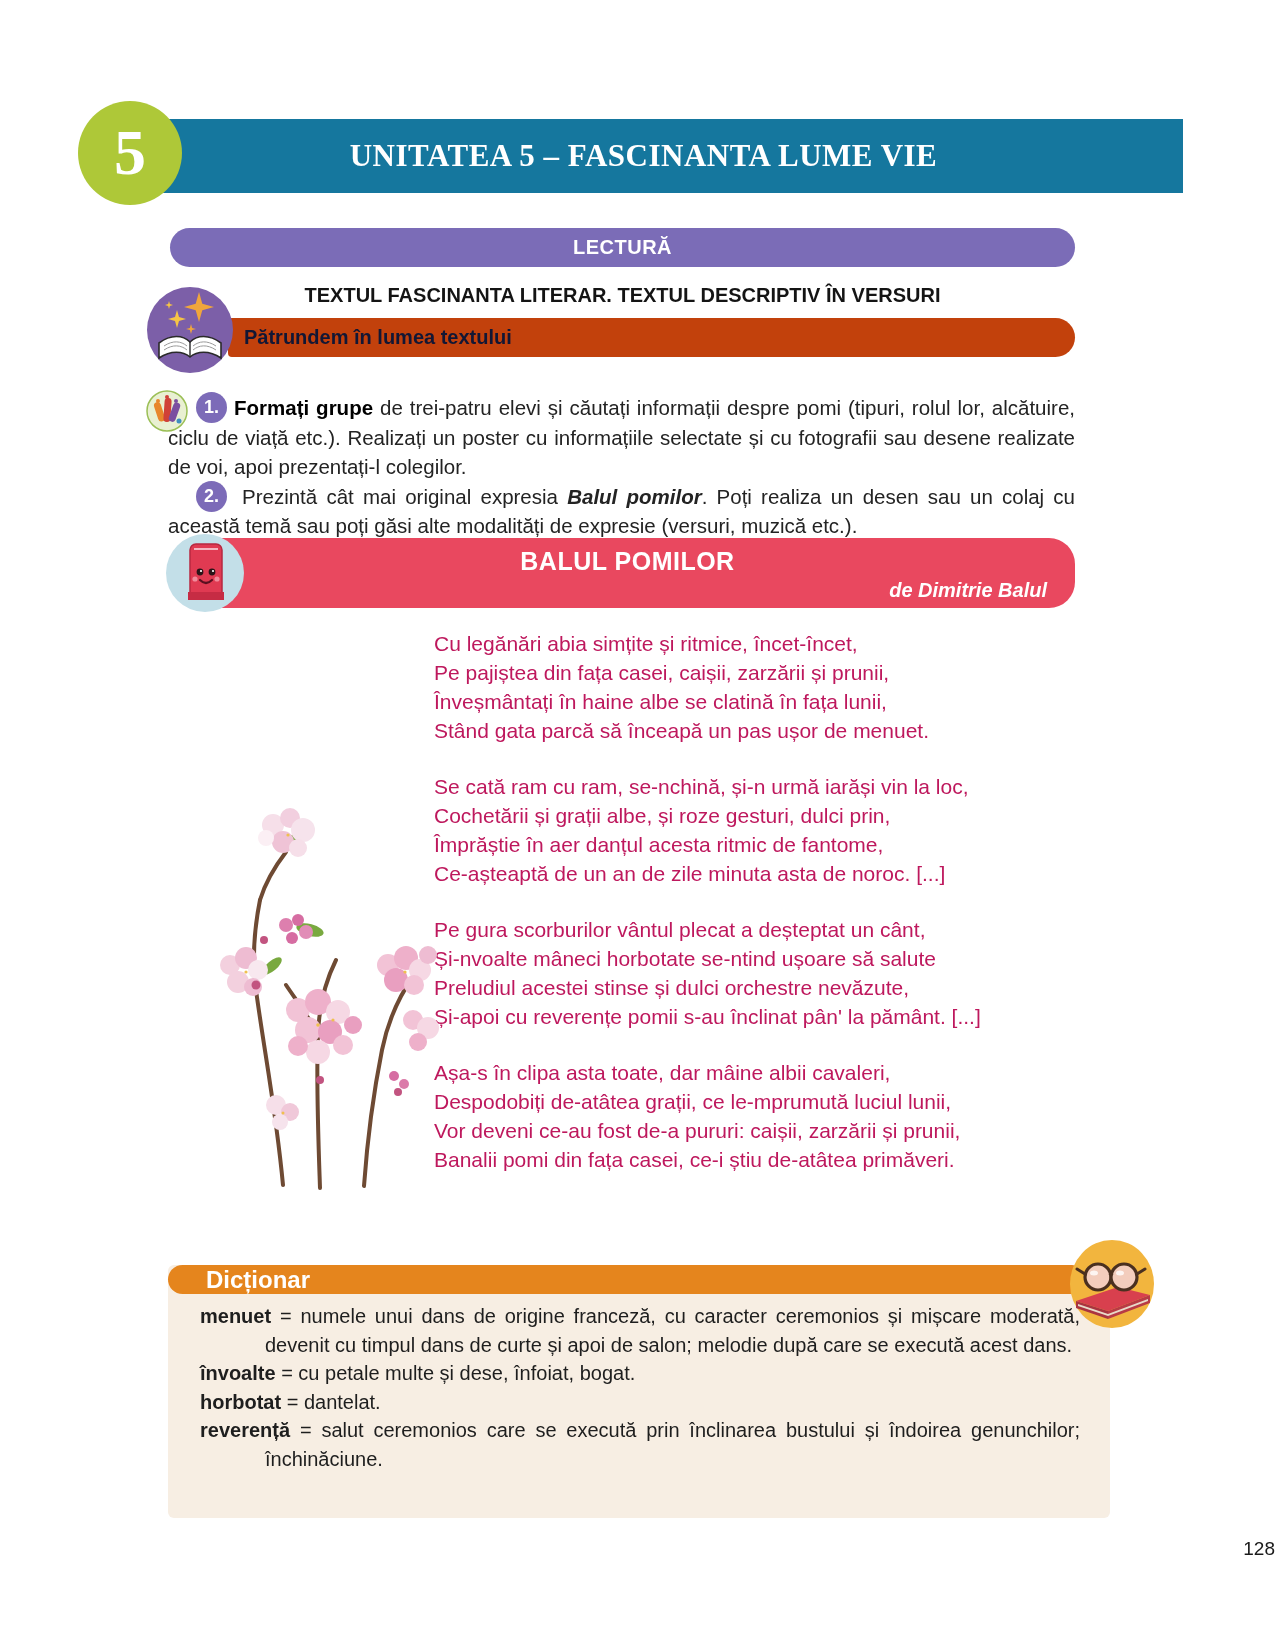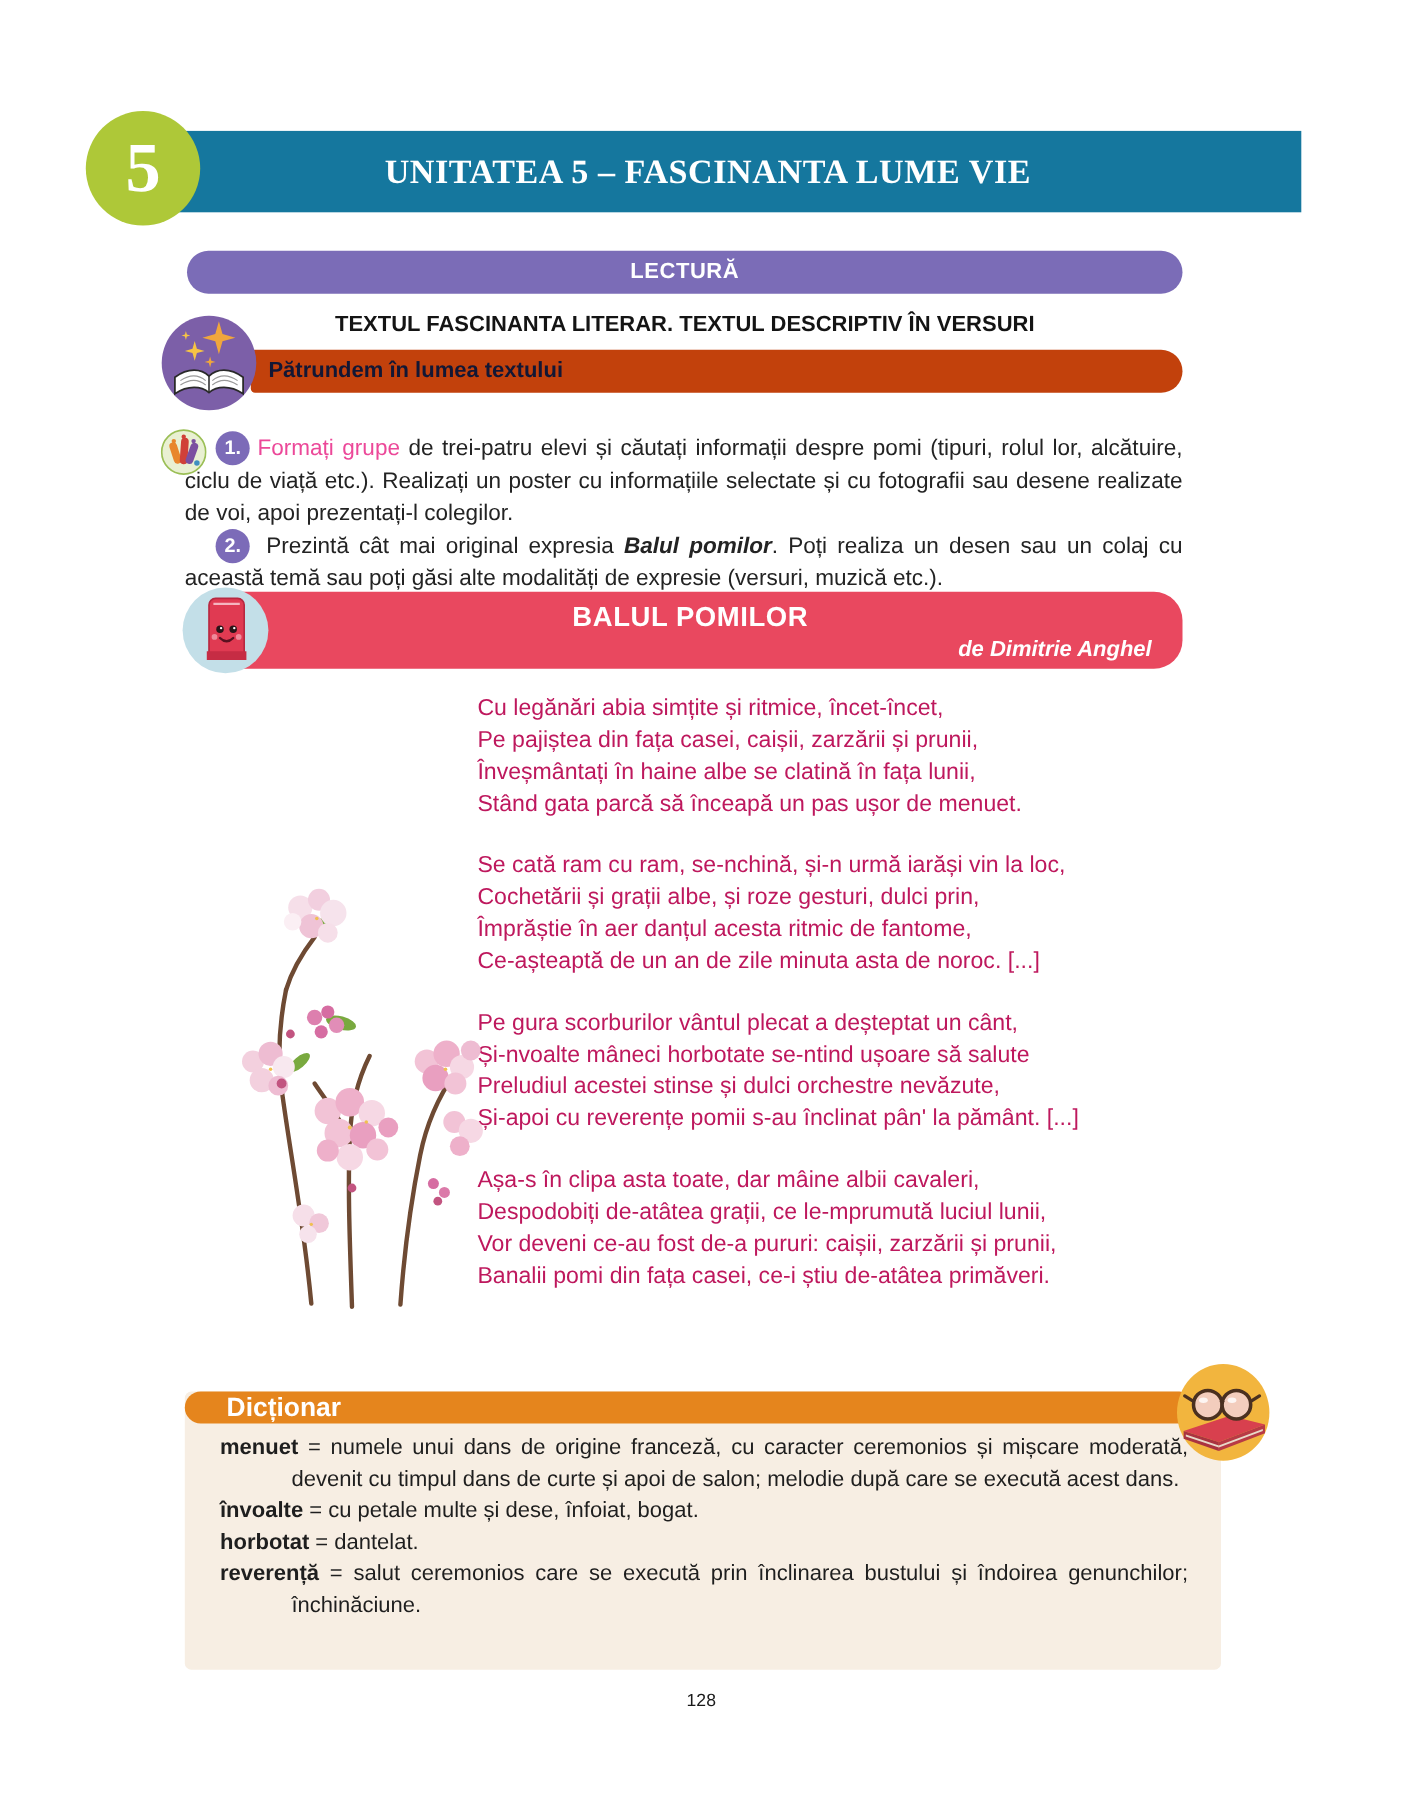--- a/index.html
+++ b/index.html
@@ -23,21 +23,21 @@
         border-radius:4px 20px 20px 4px;color:#121735;font-weight:bold;font-size:20px;line-height:39px;
         padding-left:16px;box-sizing:border-box;}
   .intro-icon{position:absolute;left:147px;top:287px;width:86px;height:86px;border-radius:50%;background:#7c5fa8;}
 
   
   .exercises{position:absolute;left:168px;top:393px;width:907px;font-size:20.5px;line-height:29.5px;
         text-align:justify;color:#232323;}
   .exercises p{margin:0;}
   .ex1{text-indent:66px;}
   .ex2{text-indent:74px;}
-  .lead-green{color:#ec4899;font-weight:normal;}
+  .lead-green{color:#000000;font-weight:bold;}
   .num-badge{position:absolute;width:31px;height:31px;border-radius:50%;background:#7c6bb8;color:#fff;
         font-weight:bold;font-size:18px;display:flex;align-items:center;justify-content:center;}
   .badge-1{left:196px;top:392px;}
   .badge-2{left:196px;top:481px;}
   .hands-icon{position:absolute;left:146px;top:390px;width:42px;height:42px;}
 
   
   .poem-band{position:absolute;left:180px;top:538px;width:895px;height:70px;border-radius:26px;background:#e9485f;color:#fff;}
   .poem-band .ptitle{text-align:center;font-weight:bold;font-size:25px;margin-top:9px;letter-spacing:.5px;}
   .poem-band .pauthor{text-align:right;padding-right:28px;font-weight:bold;font-style:italic;font-size:20px;margin-top:3px;}
@@ -51,21 +51,21 @@
   
   .dict-body{position:absolute;left:168px;top:1265px;width:942px;height:253px;background:#f7eee3;border-radius:6px;}
   .dict-bar{position:absolute;left:168px;top:1265px;width:910px;height:29px;background:#e5851d;
         border-radius:15px 6px 6px 15px;color:#fff;font-weight:bold;font-size:24px;line-height:29px;
         padding-left:38px;box-sizing:border-box;}
   .dict-entries{position:absolute;left:200px;top:1302px;width:880px;font-size:20px;line-height:28.6px;color:#1e1e1e;
         text-align:justify;}
   .dict-entry{padding-left:65px;text-indent:-65px;margin:0;}
   .dict-icon{position:absolute;left:1068px;top:1239px;width:88px;height:90px;}
 
-  .page-num{position:absolute;left:0;top:1538px;width:1275px;text-align:center;font-size:16px;color:#1a1a1a;}
+  .page-num{position:absolute;left:0;top:1538px;width:1275px;text-align:right;font-size:19px;color:#1a1a1a;}
 </style>
 </head>
 <body>
 
 <div class="page">
 
   <div class="unit-band">
     <div class="title">UNITATEA 5 – FASCINANTA LUME VIE</div>
   </div>
   <div class="unit-circle">
@@ -107,21 +107,21 @@
   <div class="num-badge badge-1">1.</div>
   <div class="num-badge badge-2">2.</div>
 
   <div class="exercises">
     <p class="ex1"><span class="lead-green">Formați grupe</span><span> de trei-patru elevi și căutați informații despre pomi (tipuri, rolul lor, alcătuire, ciclu de viață etc.). Realizați un poster cu informațiile selectate și cu fotografii sau desene realizate de voi, apoi prezentați-l colegilor.</span></p>
     <p class="ex2"><span>Prezintă cât mai original expresia </span><b><i>Balul pomilor</i></b><span>. Poți realiza un desen sau un colaj cu această temă sau poți găsi alte modalități de expresie (versuri, muzică etc.).</span></p>
   </div>
 
   <div class="poem-band">
     <div class="ptitle">BALUL POMILOR</div>
-    <div class="pauthor">de Dimitrie Anghel</div>
+    <div class="pauthor">de Dimitrie Balul</div>
   </div>
   <div class="book-icon">
     <svg width="78" height="78" viewBox="0 0 78 78">
       <rect x="24" y="10" width="32" height="54" rx="6" fill="#e03a52" stroke="#b82840" stroke-width="1.5"></rect>
       <path d="M22 58 h36 v8 h-36 z" fill="#c62c44"></path>
       <line x1="28" y1="15" x2="52" y2="15" stroke="#f5b5c0" stroke-width="2"></line>
       <circle cx="34" cy="38" r="3.4" fill="#2a1418"></circle>
         <circle cx="35" cy="37" r="1.1" fill="#fff"></circle>
       <circle cx="46" cy="38" r="3.4" fill="#2a1418"></circle>
         <circle cx="47" cy="37" r="1.1" fill="#fff"></circle>

